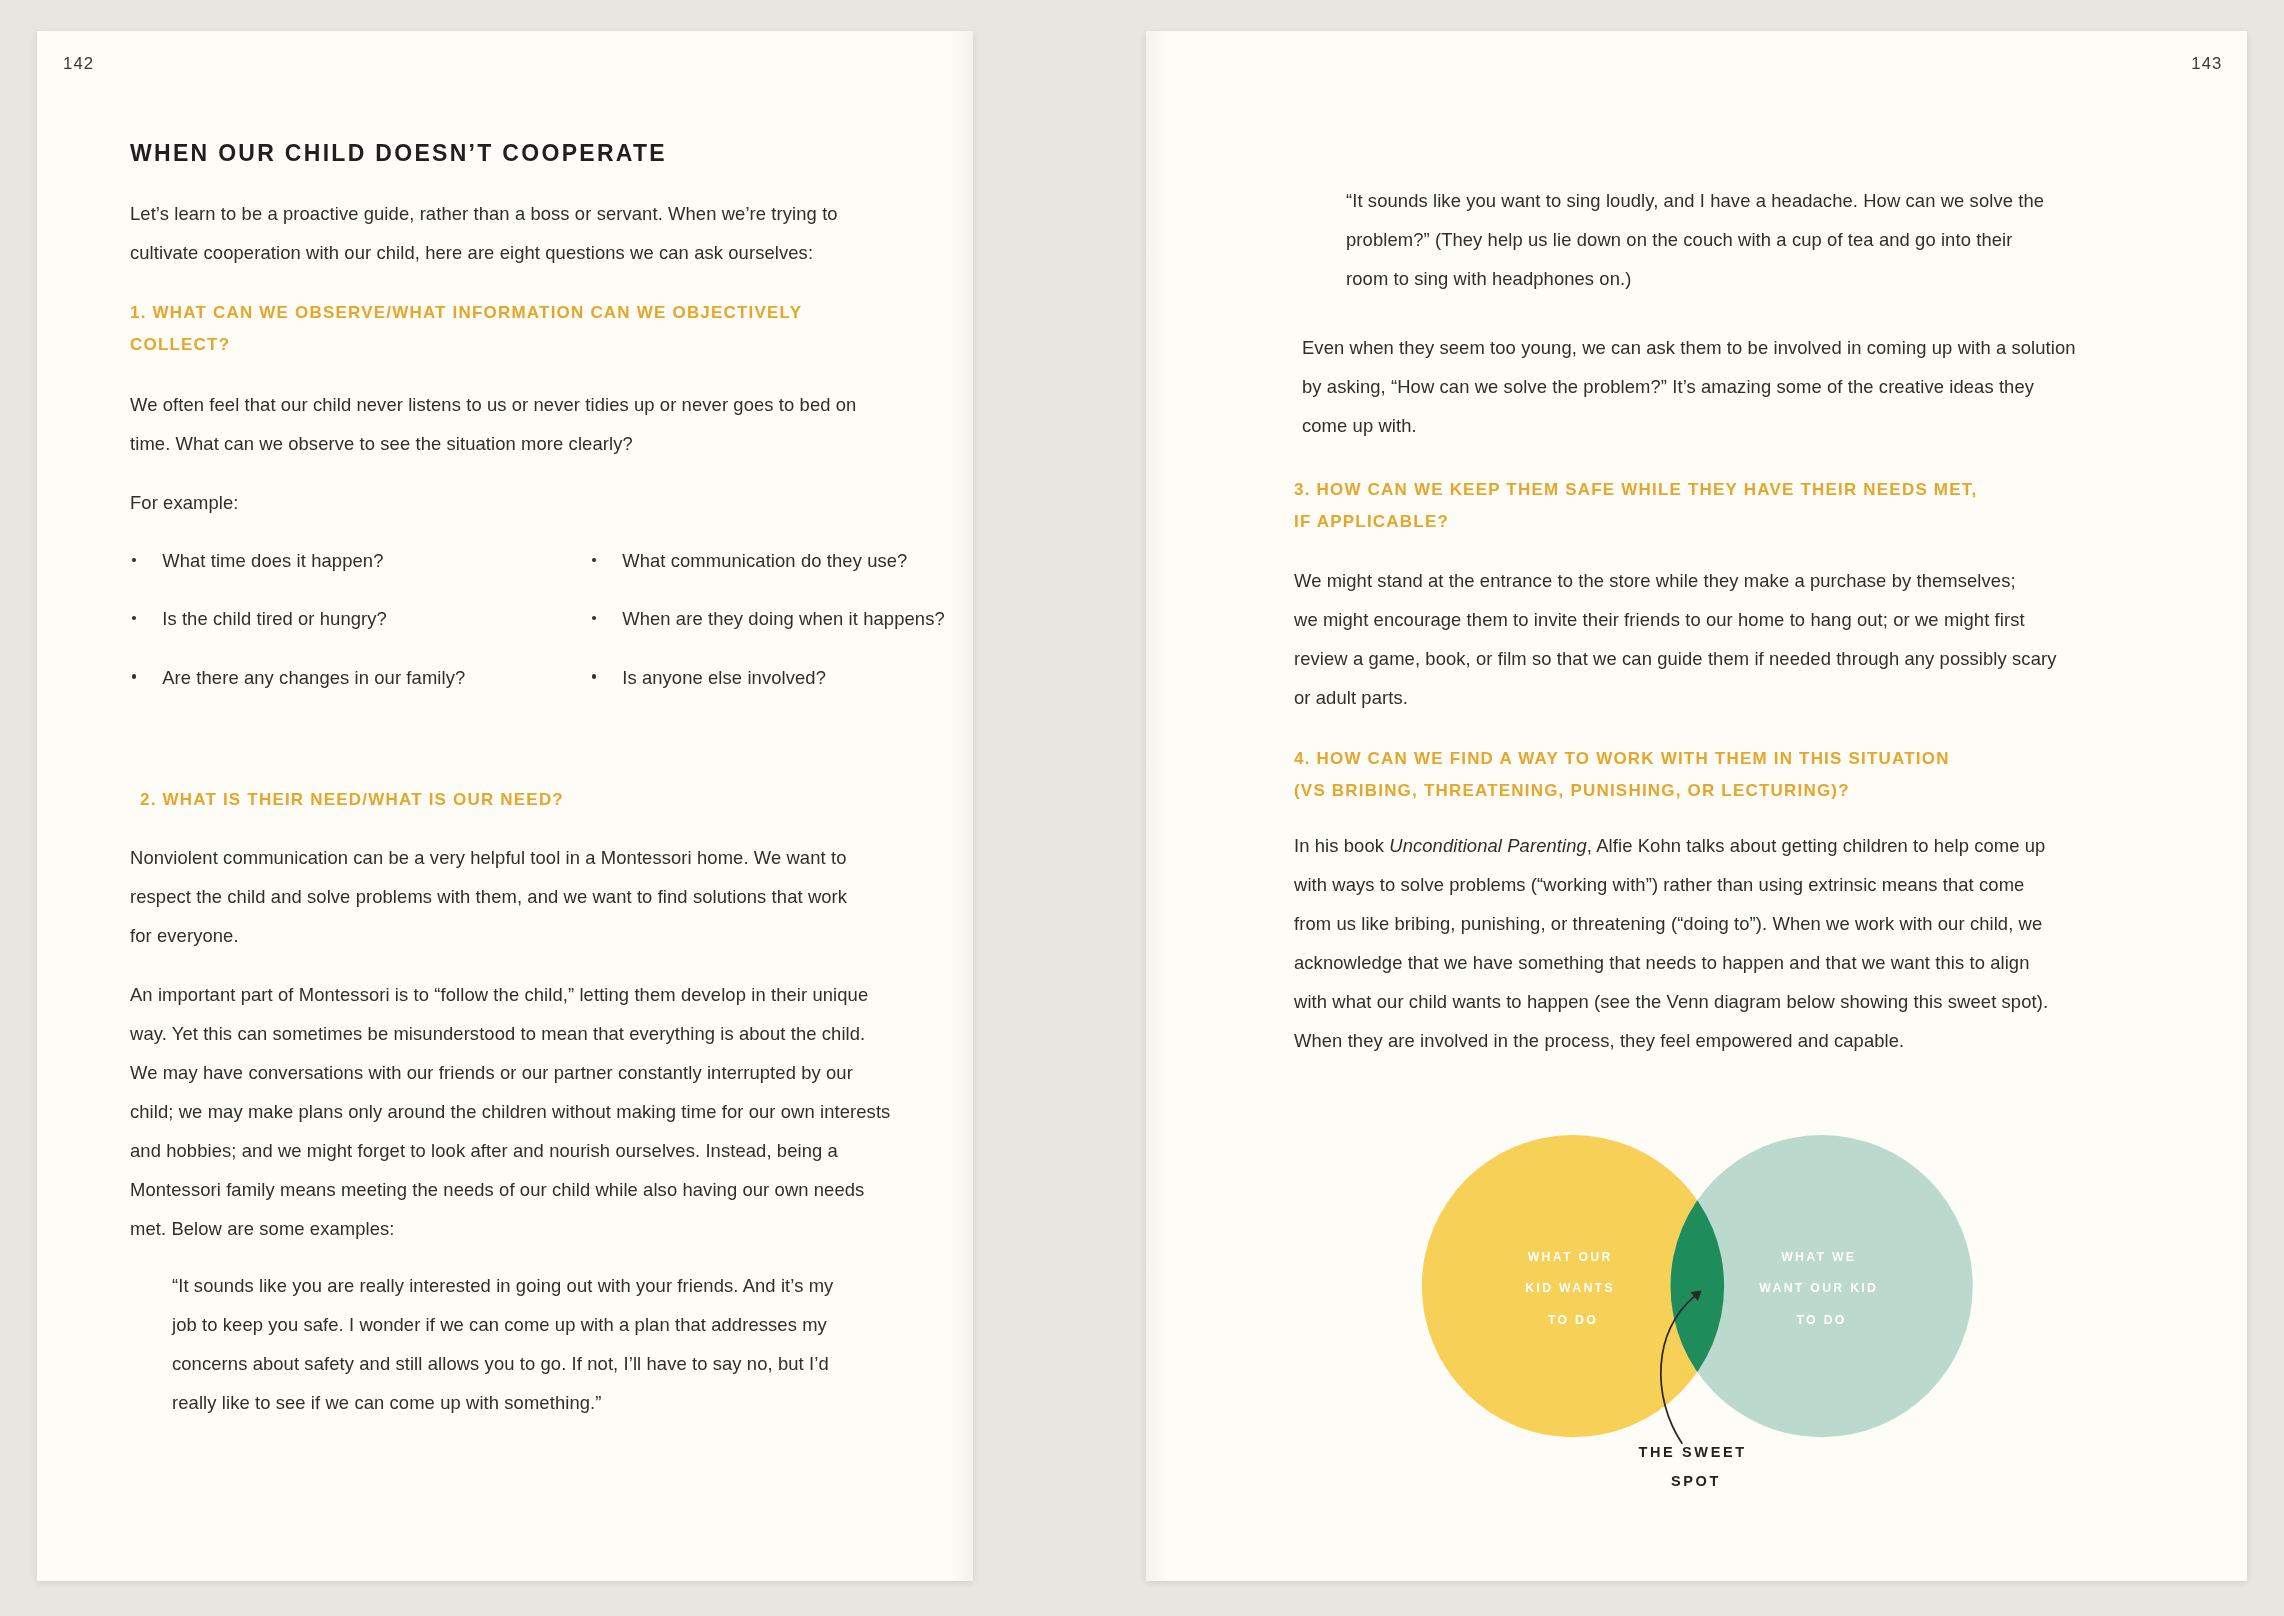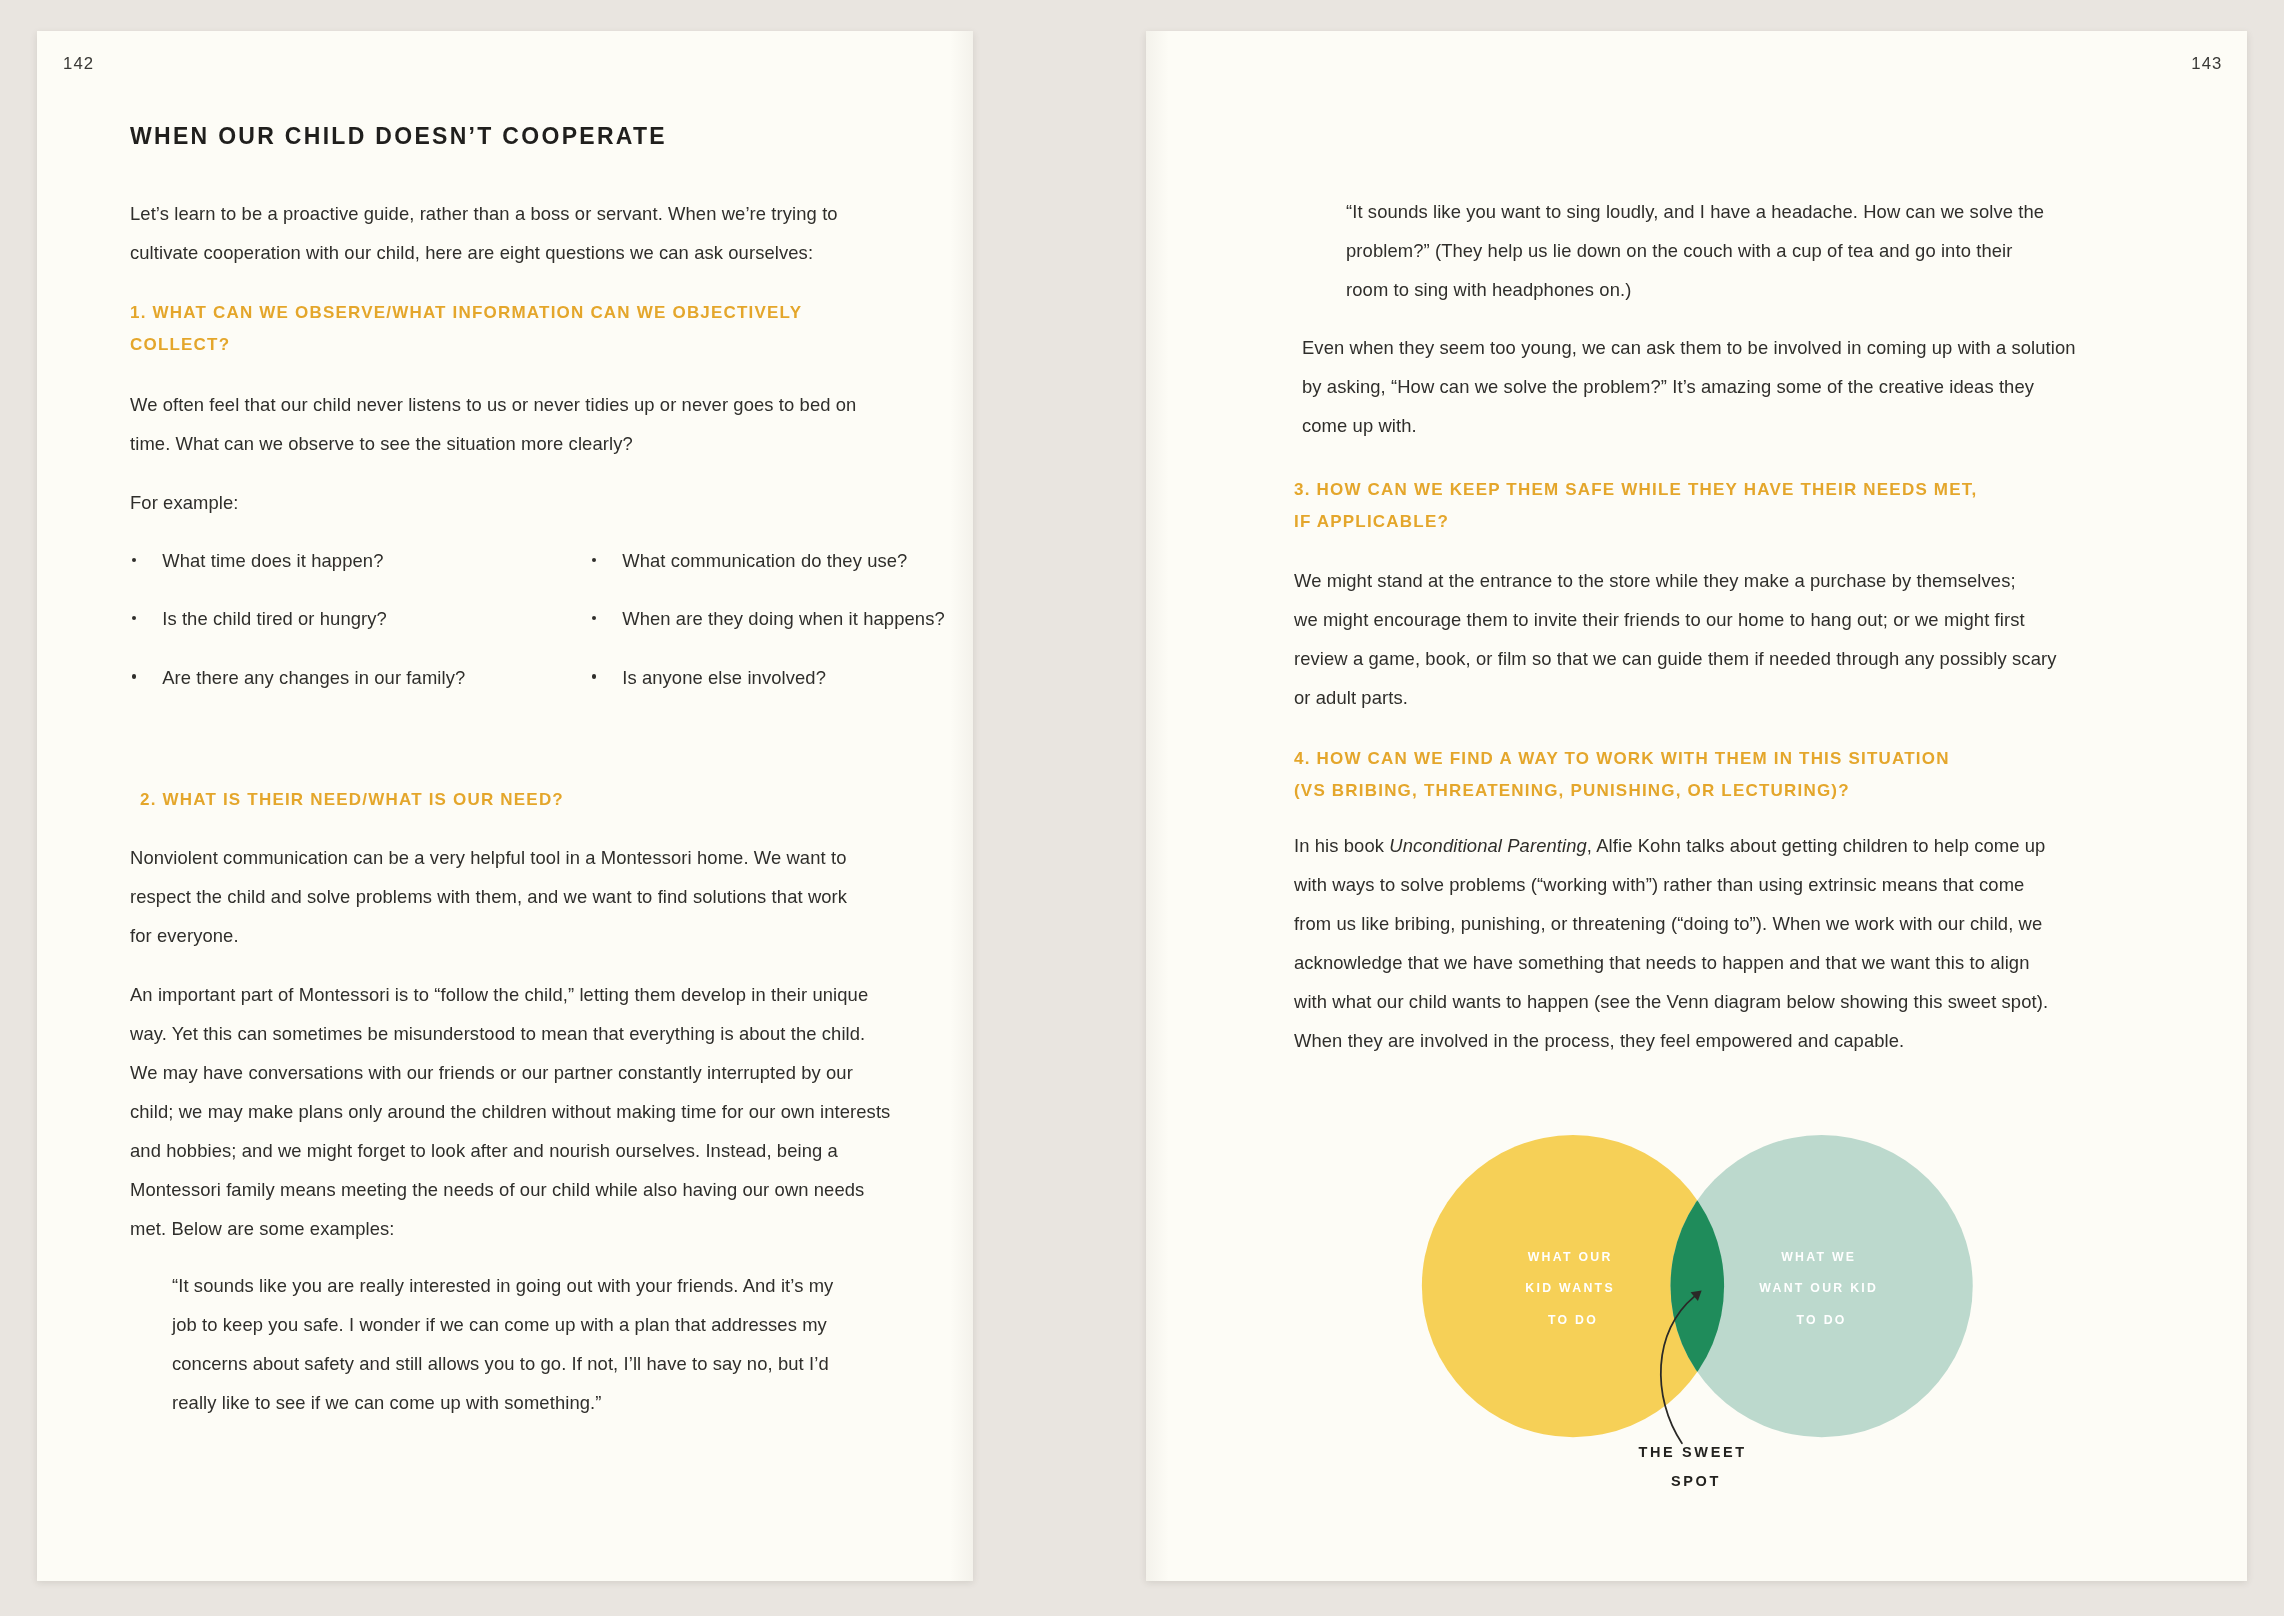--- a/index.html
+++ b/index.html
@@ -44,21 +44,21 @@
   .arrowhead{fill:#2A2927;}
 </style>
 </head>
 <body>
 
 <div class="stage">
 
   <div class="page page-left">
     <div class="abs pagenum" style="left:26px;top:21px">142</div>
 
-    <h1 class="abs title" style="left:93px;top:90px">WHEN OUR CHILD DOESN’T COOPERATE</h1>
+    <h1 class="abs title" style="left:93px;top:107px">WHEN OUR CHILD DOESN’T COOPERATE</h1>
 
     <div class="abs body" style="left:93px;top:163px">
         <div class="t-line">Let’s learn to be a proactive guide, rather than a boss or servant. When we’re trying to</div>
         <div class="t-line">cultivate cooperation with our child, here are eight questions we can ask ourselves:</div>
       </div>
 
     <div class="abs head" style="left:93px;top:266px">
         <div class="t-line">1. WHAT CAN WE OBSERVE/WHAT INFORMATION CAN WE OBJECTIVELY</div>
         <div class="t-line">COLLECT?</div>
       </div>
@@ -124,21 +124,21 @@
         <div class="t-line">“It sounds like you are really interested in going out with your friends. And it’s my</div>
         <div class="t-line">job to keep you safe. I wonder if we can come up with a plan that addresses my</div>
         <div class="t-line">concerns about safety and still allows you to go. If not, I’ll have to say no, but I’d</div>
         <div class="t-line">really like to see if we can come up with something.”</div>
       </div>
   </div>
 
   <div class="page page-right">
     <div class="abs pagenum" style="right:24.6px;top:21px;text-align:right">143</div>
 
-    <div class="abs body" style="left:200px;top:161px">
+    <div class="abs body" style="left:200px;top:150px">
         <div class="t-line">“It sounds like you want to sing loudly, and I have a headache. How can we solve the</div>
         <div class="t-line">problem?” (They help us lie down on the couch with a cup of tea and go into their</div>
         <div class="t-line">room to sing with headphones on.)</div>
       </div>
 
     <div class="abs body" style="left:156px;top:297px">
         <div class="t-line">Even when they seem too young, we can ask them to be involved in coming up with a solution</div>
         <div class="t-line">by asking, “How can we solve the problem?” It’s amazing some of the creative ideas they</div>
         <div class="t-line">come up with.</div>
       </div>

